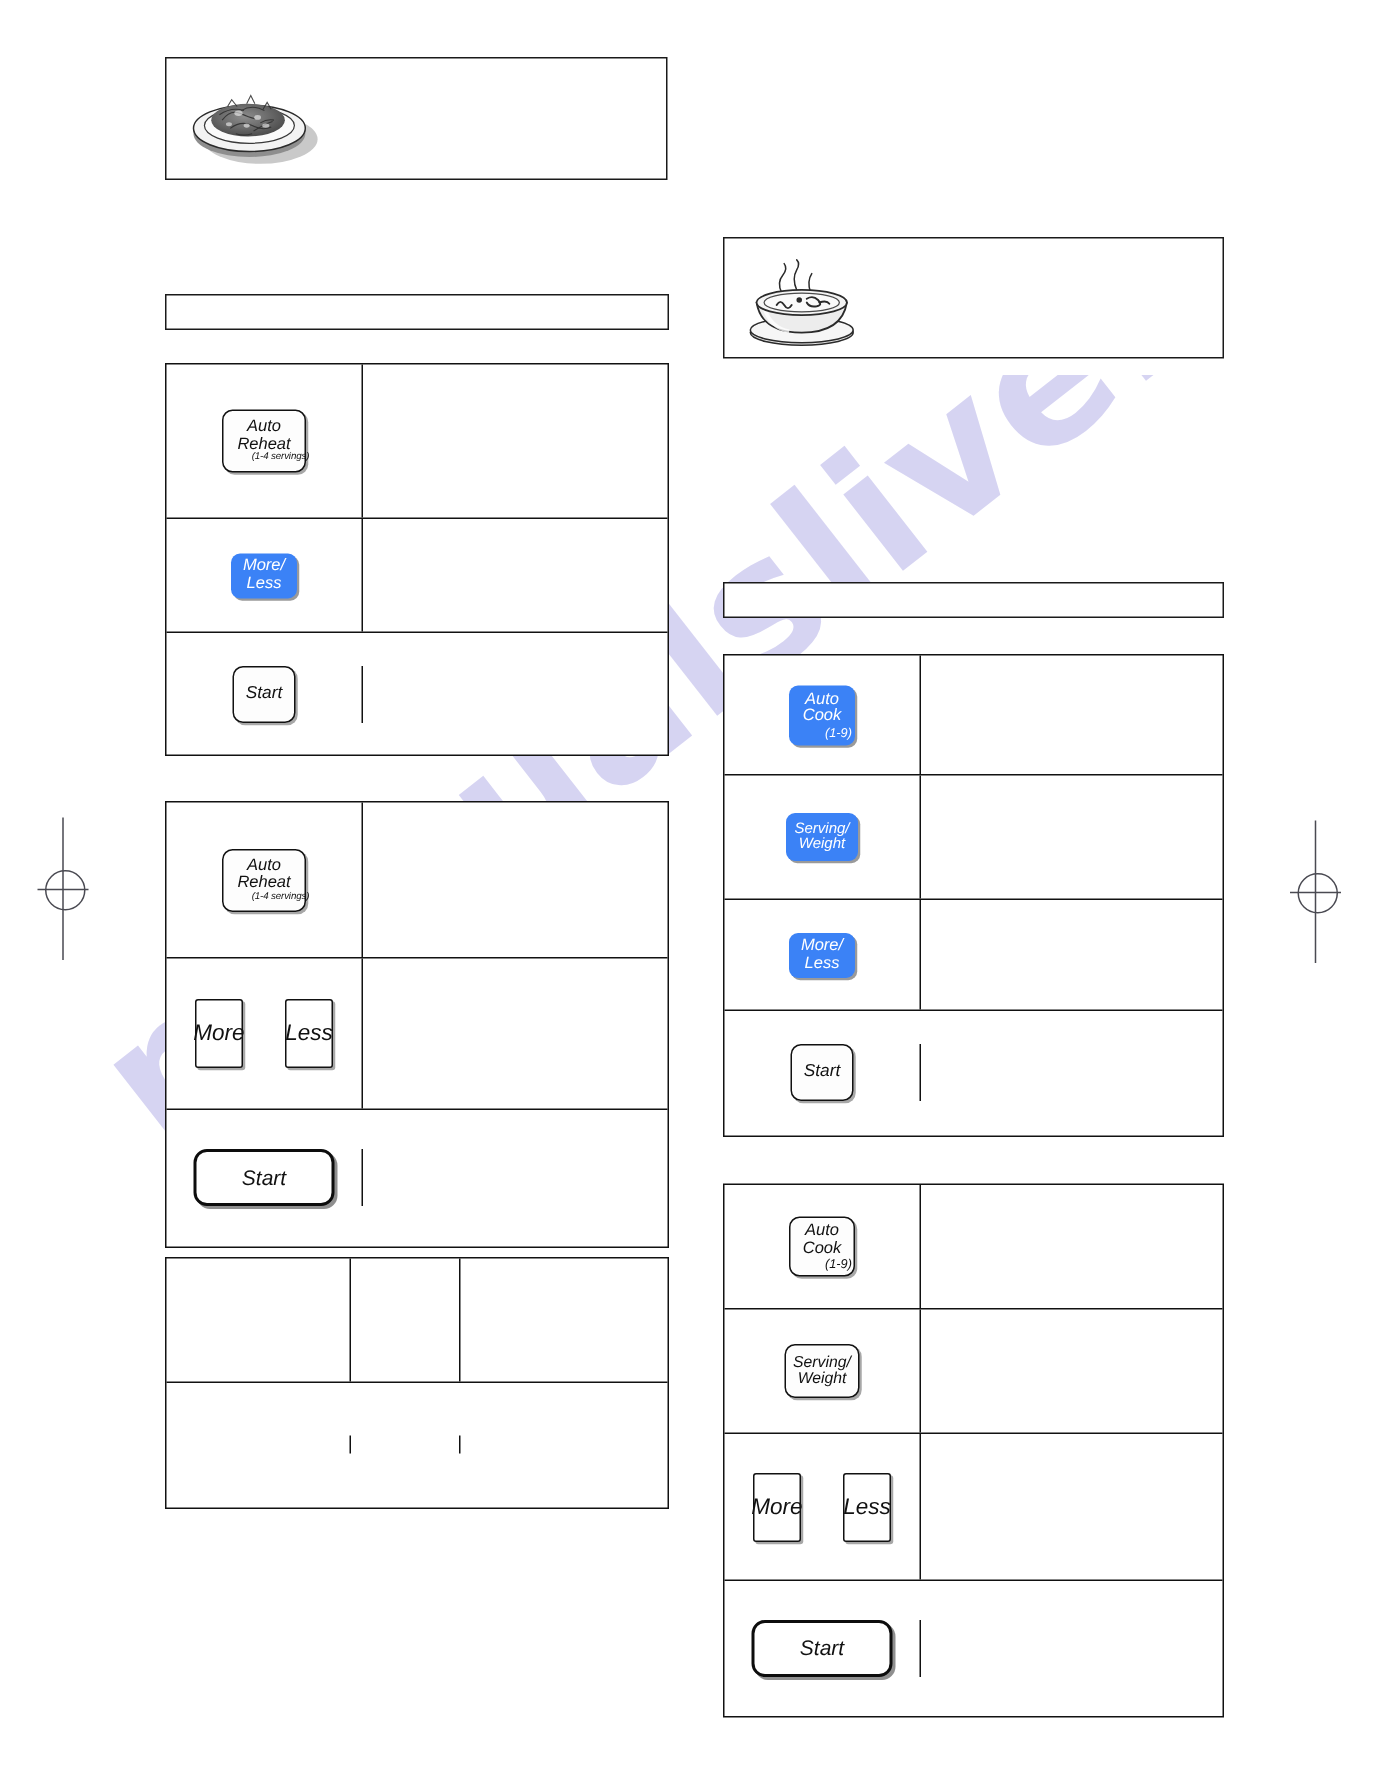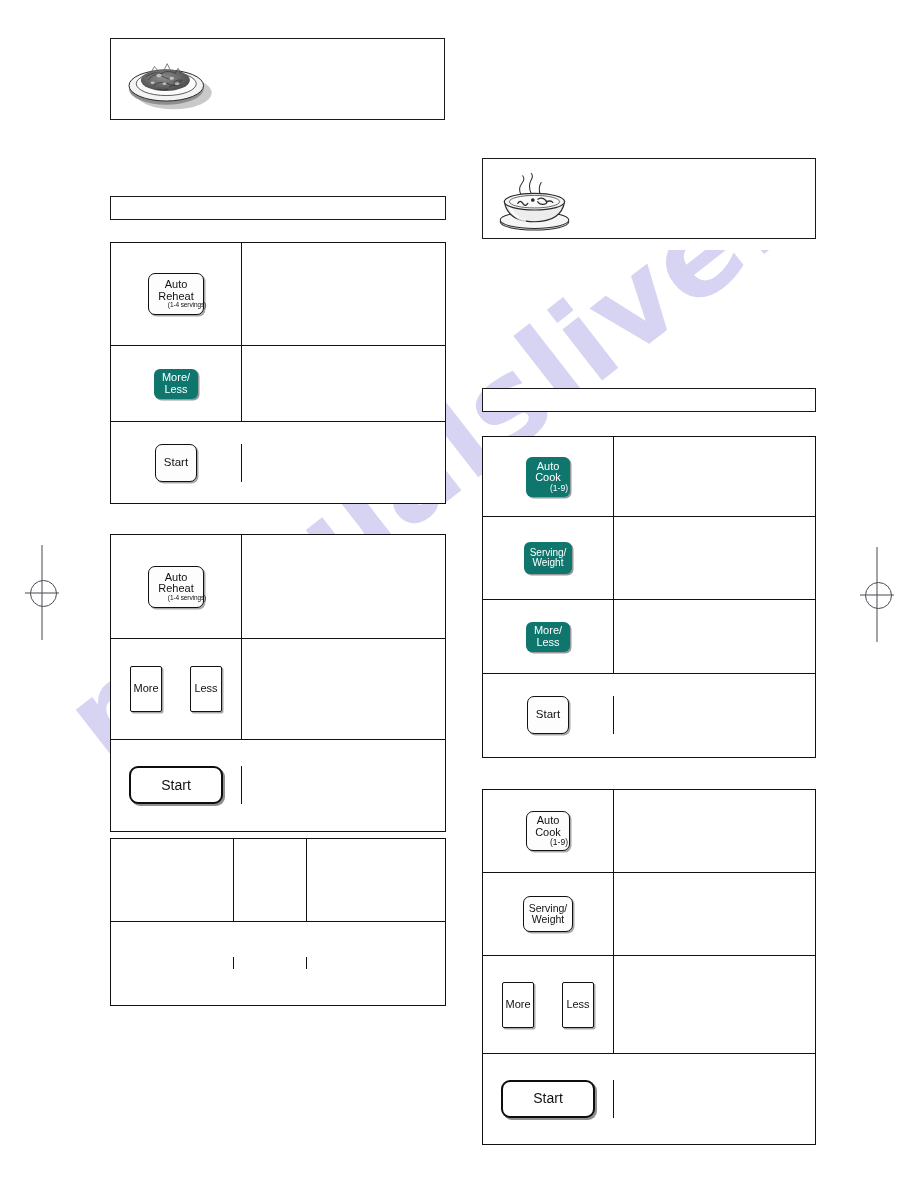--- a/index.html
+++ b/index.html
@@ -140,32 +140,33 @@
   .pcell-plain:last-child { border-right: none; }
 
   
   .btn {
     box-sizing: border-box;
     display: flex;
     flex-direction: column;
     align-items: center;
     justify-content: center;
     font-family: "Liberation Sans", sans-serif;
+    font-style: italic;
     line-height: 1.04;
     text-align: center;
     white-space: nowrap;
     user-select: none;
   }
   .btn .l1 { display: block; }
   .btn .l2 { display: block; }
   .btn .l3 { display: block; margin-left: 22px; }
 
   
   .btn.dark {
-    background: #0f766e;
+    background: #3b82f6;
     color: #ffffff;
     border-radius: 6px;
     box-shadow: 1.5px 1.5px 0 0 #9a9a9a;
   }
   
   .btn.light {
     background: #fdfdfd;
     color: #111111;
     border: 1.4px solid #111111;
     border-radius: 7px;
@@ -186,21 +187,21 @@
     border: 1.3px solid #111111;
     border-radius: 2px;
     box-shadow: 1.5px 1.5px 0 0 #a8a8a8;
   }
 
   .sz-reheat  { width: 56px; height: 42px; font-size: 11px; }
   .sz-reheat .l3 { font-size: 6.5px; letter-spacing: -0.1px; }
   .sz-moreless{ width: 44px; height: 30px; font-size: 11px; }
   .sz-start   { width: 42px; height: 38px; font-size: 11.5px; }
   .sz-startbig{ width: 94px; height: 38px; font-size: 14px; }
-  .sz-square  { width: 32px; height: 46px; font-size: 11px; }
+  .sz-square  { width: 32px; height: 46px; font-size: 15px; }
   .sz-cook    { width: 44px; height: 40px; font-size: 11px; }
   .sz-cook .l3 { font-size: 8.5px; }
   .sz-serving { width: 48px; height: 32px; font-size: 10px; }
   .sz-servlight { width: 50px; height: 36px; font-size: 10.5px; }
 
   .btnpair {
     display: flex;
     flex-direction: row;
     align-items: center;
     justify-content: center;

